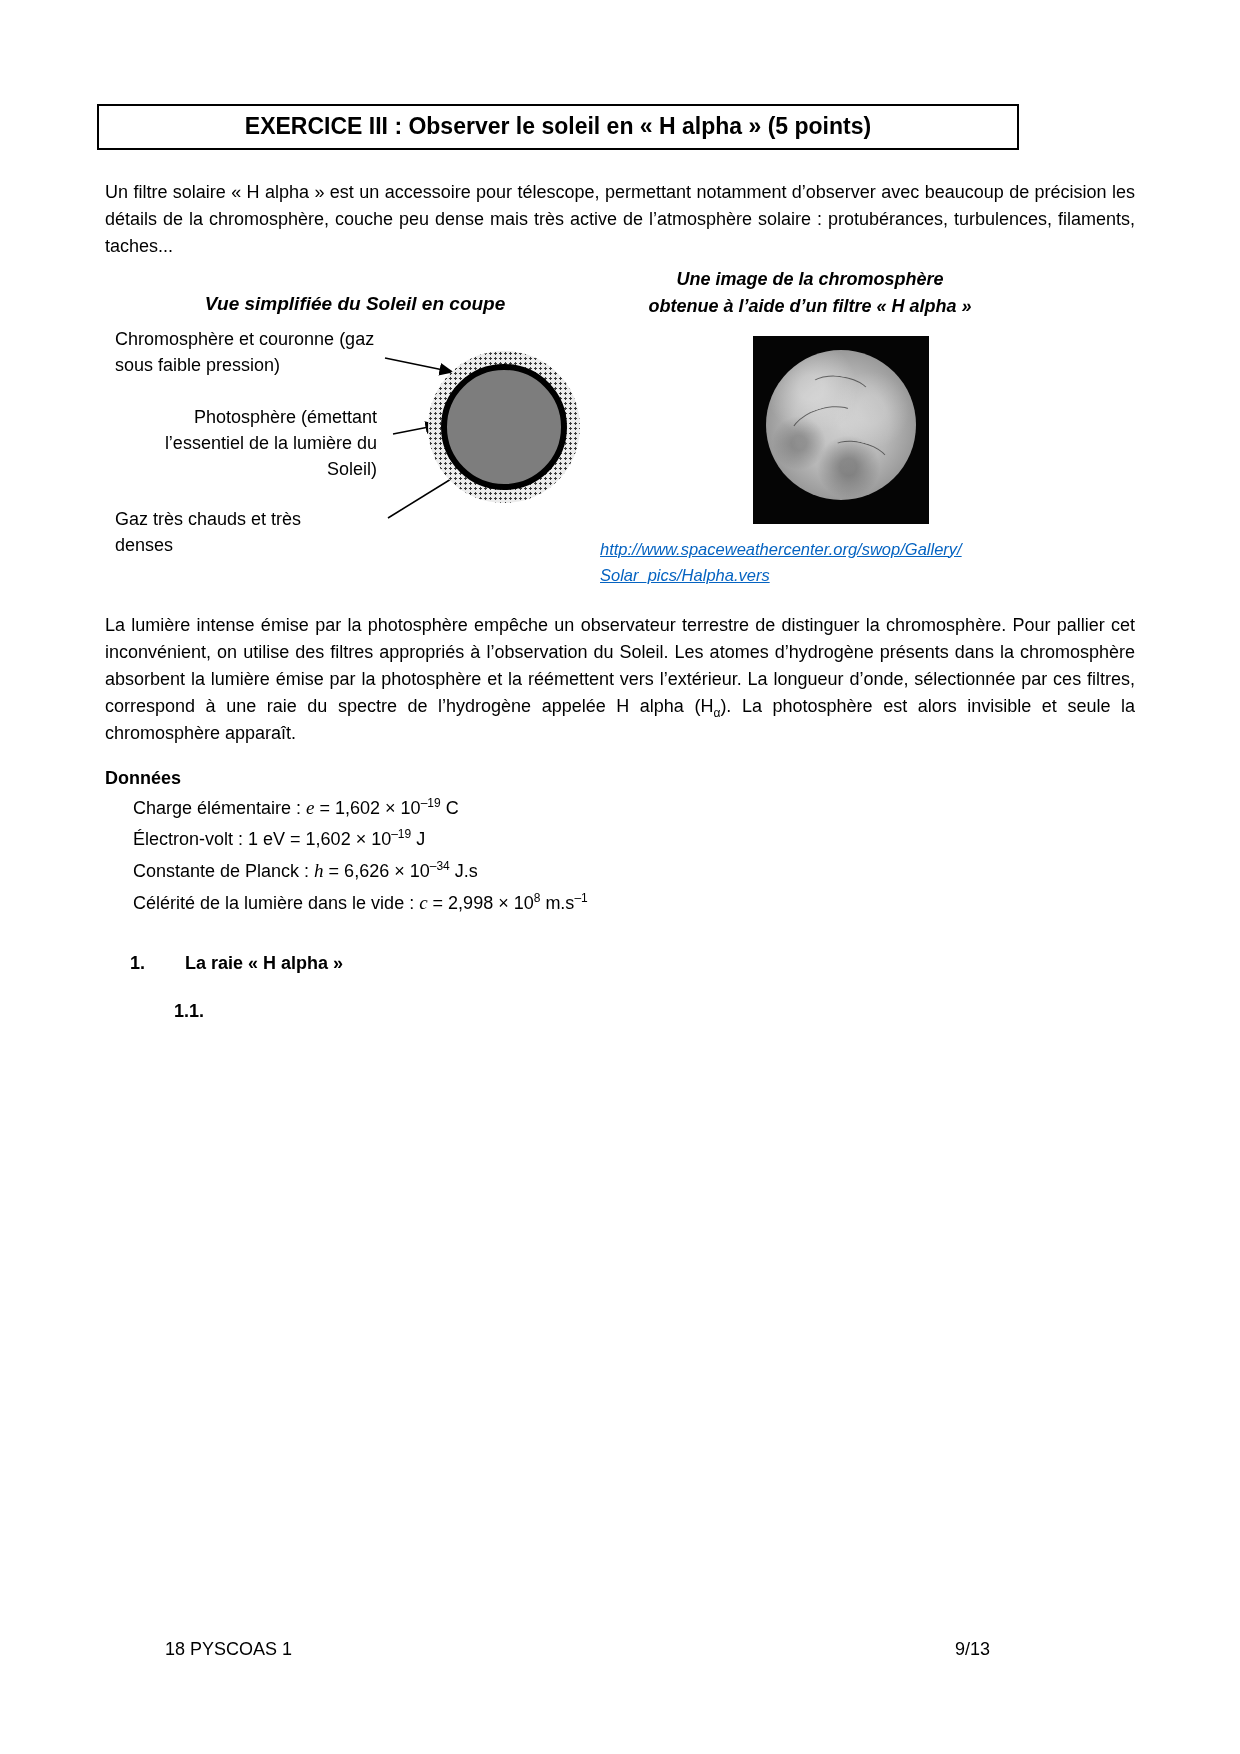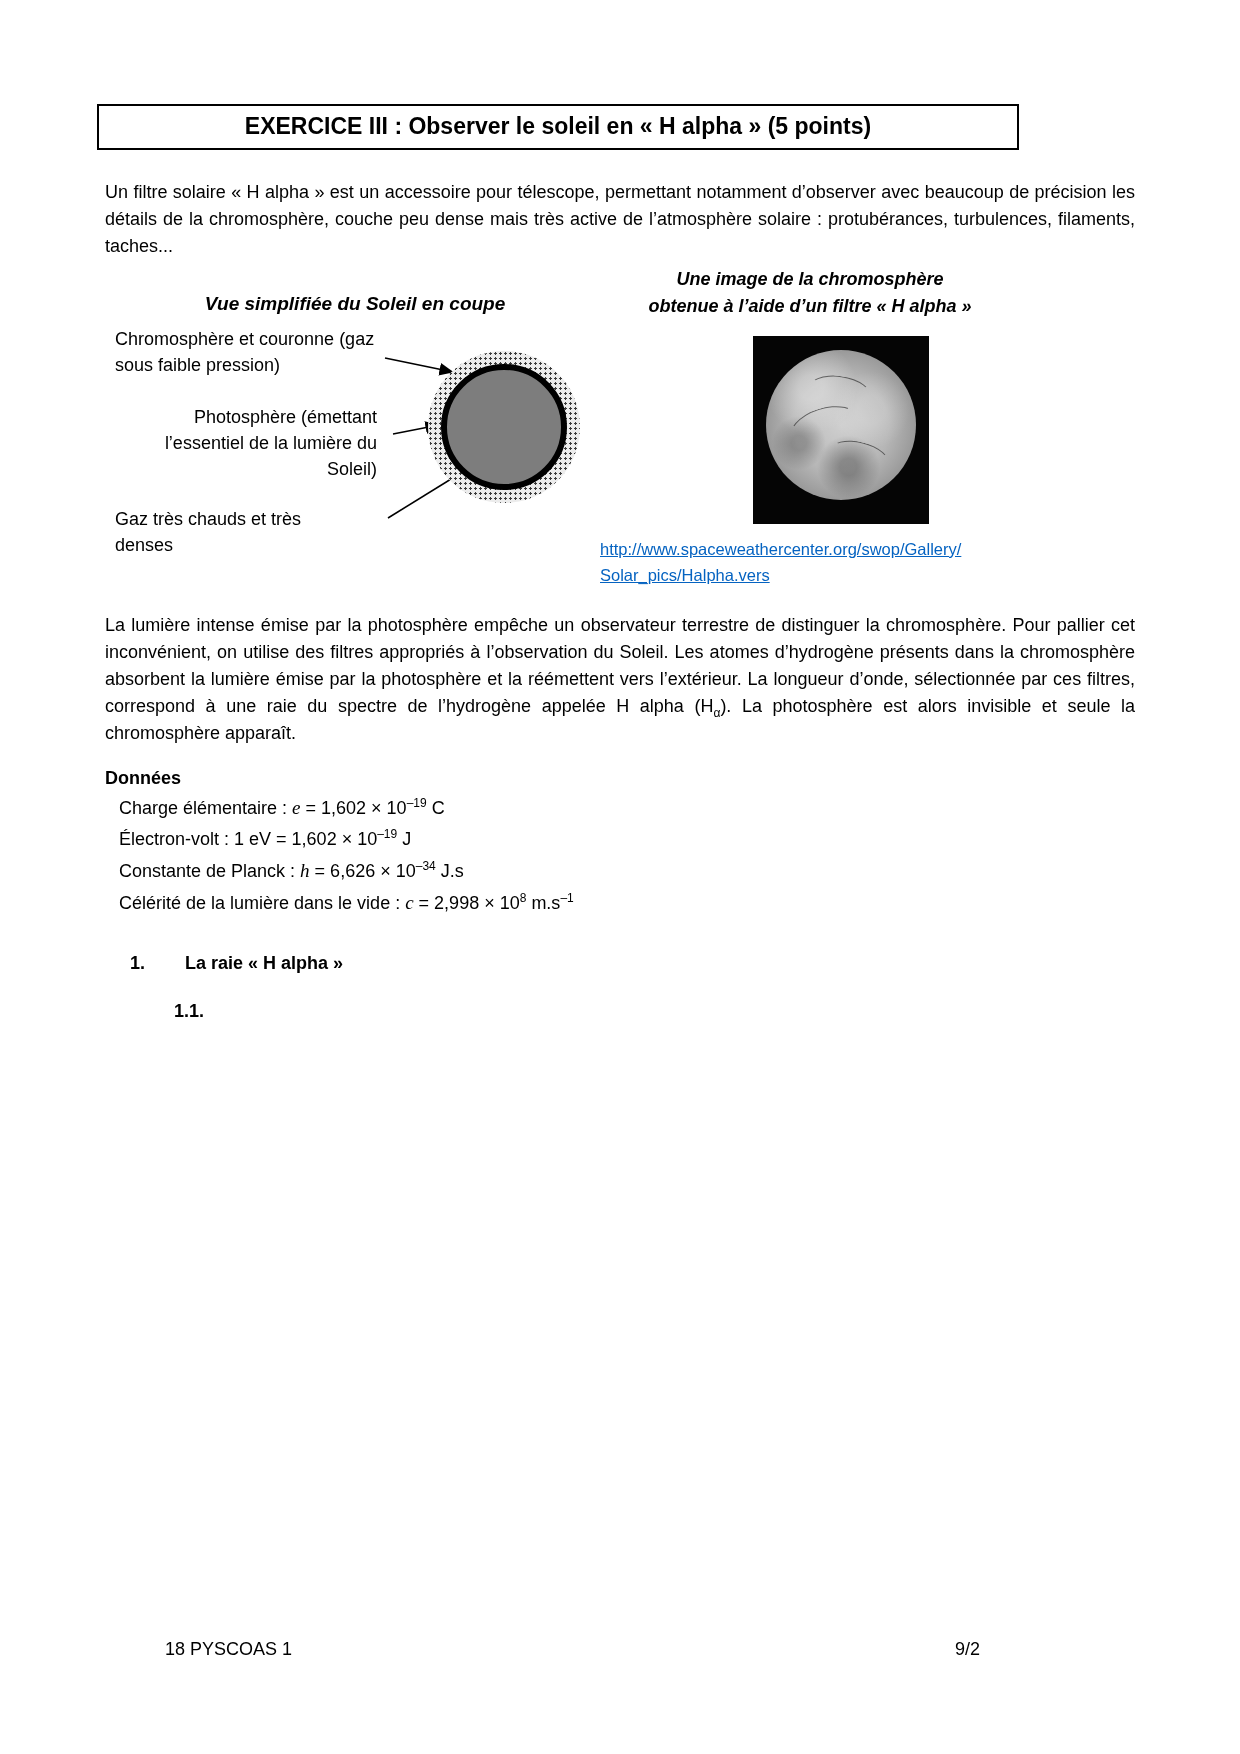--- a/index.html
+++ b/index.html
@@ -66,28 +66,28 @@
       radial-gradient(circle at 22% 62%, rgba(0,0,0,.22) 0 5%, transparent 18%),
       radial-gradient(circle at 50% 50%, #cfcfcf 0%, #b7b7b7 45%, #9a9a9a 70%, #6e6e6e 90%, #3c3c3c 100%);
   }
   .filament { position: absolute; border-radius: 50%; border: 1.5px solid transparent; border-top-color: rgba(15,15,15,.55); }
   .f1 { left: 22px; top: 58px; width: 72px; height: 42px; transform: rotate(-18deg); }
   .f2 { left: 62px; top: 92px; width: 60px; height: 30px; transform: rotate(14deg); }
   .f3 { left: 40px; top: 26px; width: 64px; height: 34px; transform: rotate(8deg); }
 
   .fig-link {
     position: absolute; left: 495px; top: 270px; width: 450px;
-    font-size: 16.5px; color: #0563C1;
+    font-size: 16.5px; font-style: italic; color: #0563C1;
     text-decoration: underline; line-height: 1.6; cursor: pointer;
   }
 
   
   .p2 { margin-top: 12px; }
   .donnees-heading { margin-top: 18px; font-weight: bold; }
-  .donnees-items { margin-left: 14px; }
+  .donnees-items { margin-left: 28px; }
   .data-item { line-height: 1.65; }
   sup { font-size: 12px; line-height: 0; }
   sub { font-size: 12px; line-height: 0; }
   .var { font-family: "Liberation Serif", serif; font-style: italic; font-size: 19px; }
   .math { font-family: "Liberation Serif", serif; font-style: italic; font-size: 20px; }
   sub.math { font-size: 13px; }
 
   .section1 { margin-top: 32px; display: flex; font-weight: bold; margin-left: 25px; }
   .snum { width: 55px; flex-shrink: 0; }
 
@@ -166,13 +166,13 @@
     <span class="stitle">La raie « H alpha »</span>
   </div>
 
   <div class="q11">
     <span class="qnum">1.1.</span>
   </div>
 
 </div>
 
 <span class="footer-left">18 PYSCOAS 1</span>
-<span class="footer-right">9/2</span>
+<span class="footer-right">9/13</span>
 
 </body></html>

